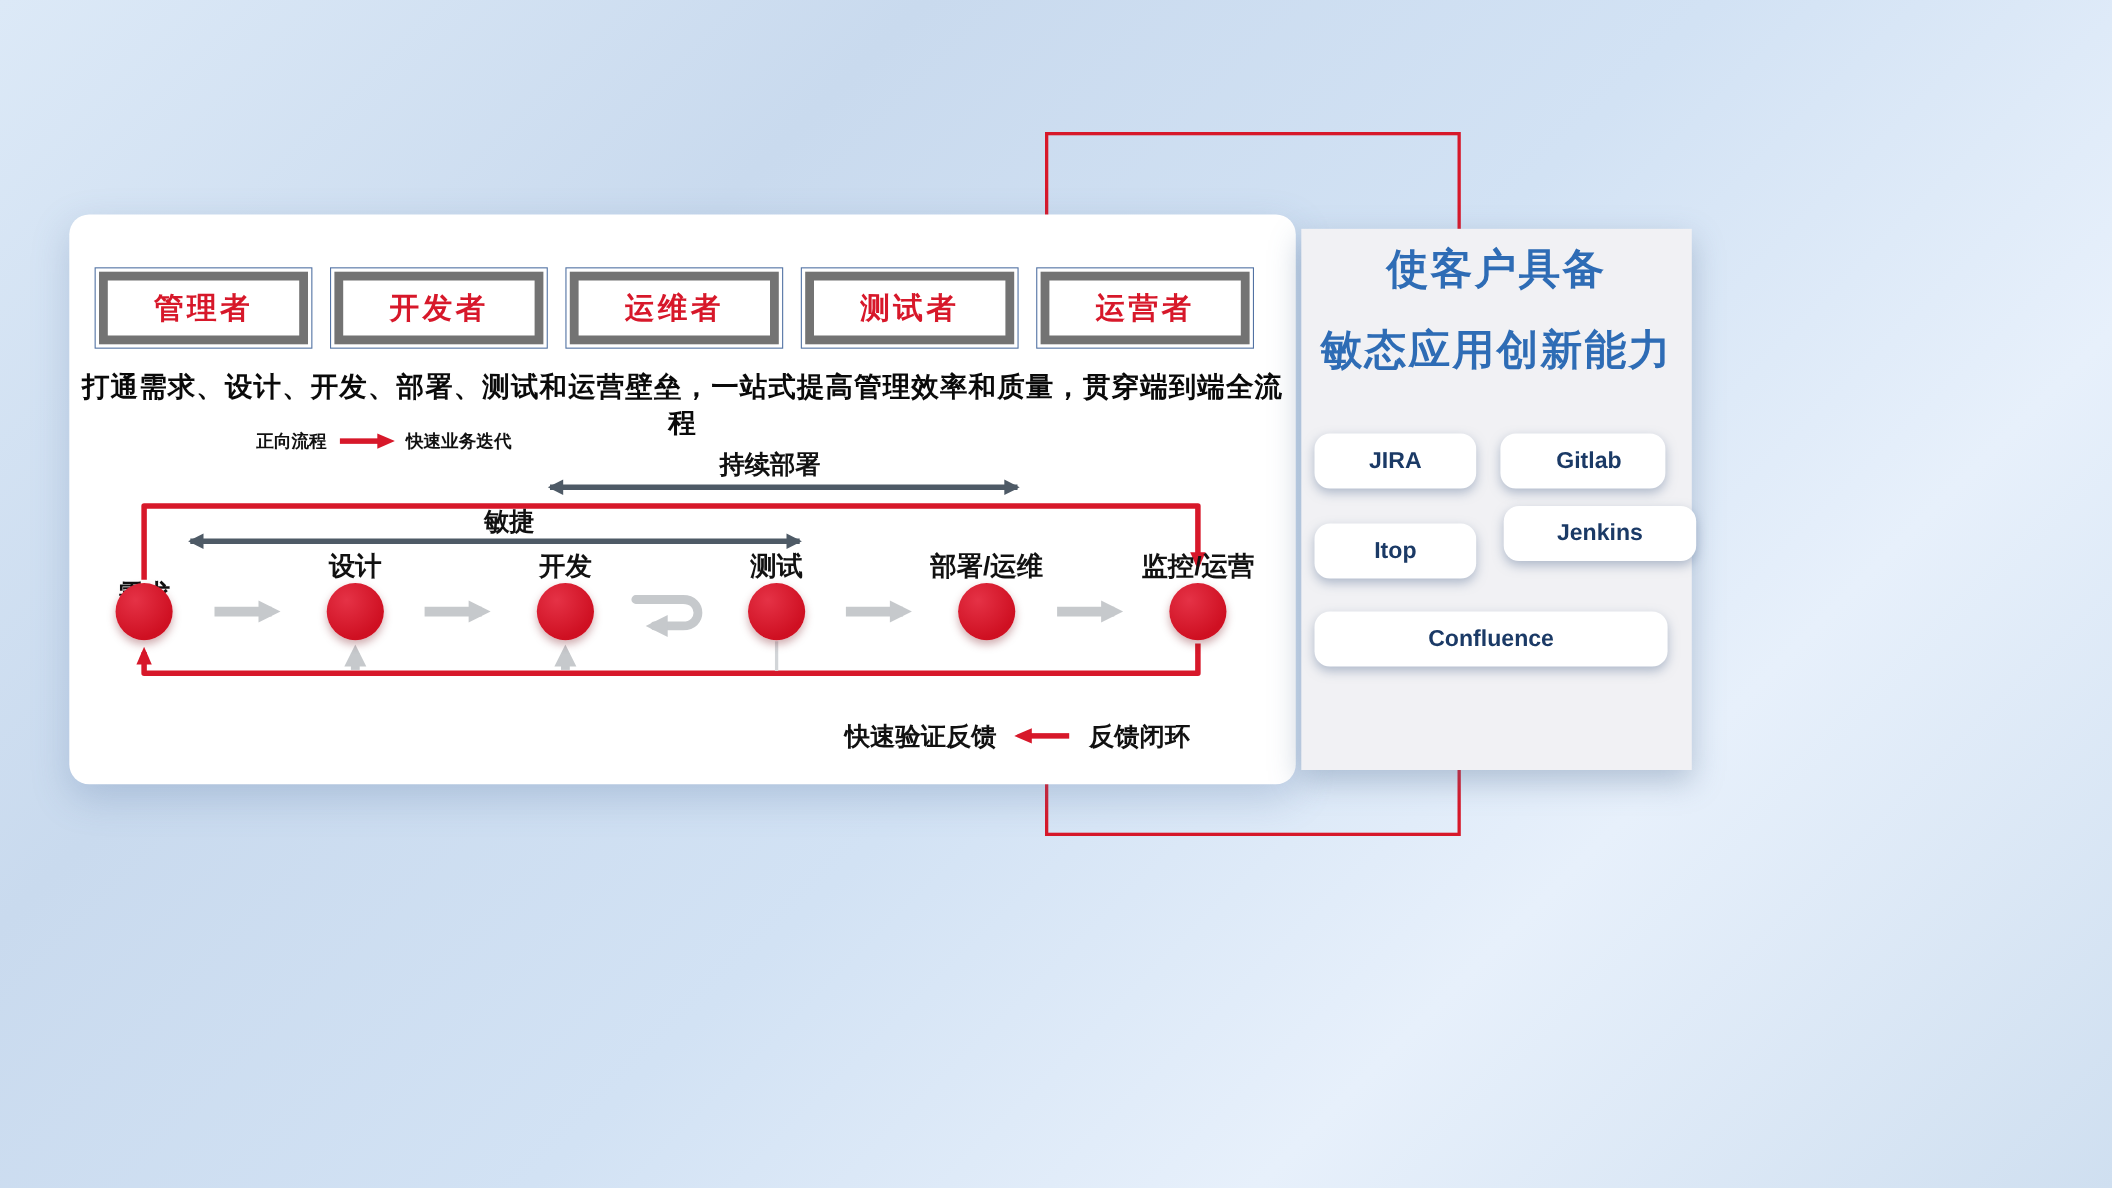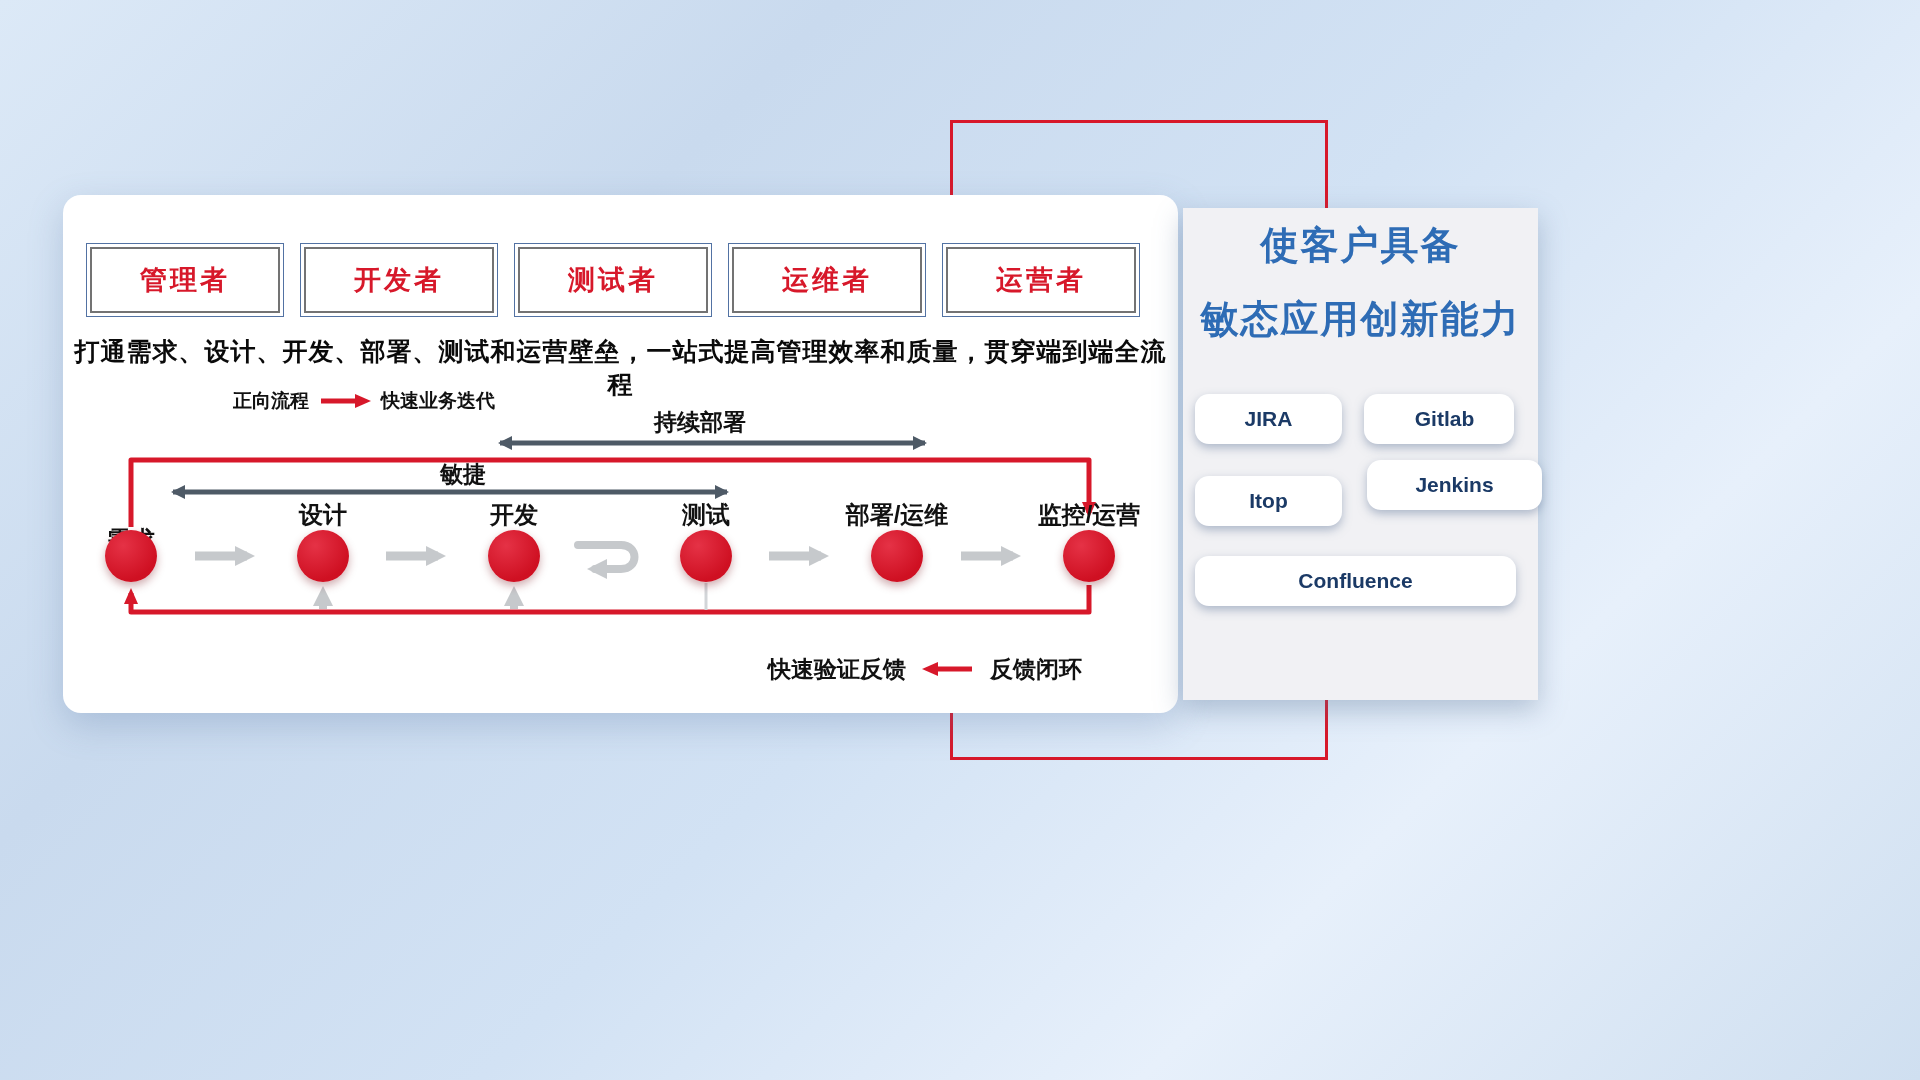--- a/index.html
+++ b/index.html
@@ -24,34 +24,34 @@
     z-index: 2;
   }
 
   
   .roles {
     position: absolute; left: 27px; right: 42px; top: 52px; height: 66px;
     display: flex; justify-content: space-between; align-items: stretch;
   }
   .role-box {
     width: 190px; display: flex; align-items: center; justify-content: center;
-    background: #fff; border: 2px solid #737373;
+    background: #fff; border: 8px solid #737373;
     outline: 1px solid #5272a3; outline-offset: 3px;
     color: #d7182a; font-size: 27px; font-weight: bold; letter-spacing: 3px;
   }
 
   .subtitle {
     position: absolute; left: 0; right: 0; top: 140px; text-align: center;
     font-size: 25px; font-weight: bold; color: #0a0a0a; letter-spacing: 1px;
   }
 
   .legend-forward {
     position: absolute; left: 170px; top: 190px; height: 32px;
     display: flex; align-items: center; gap: 10px;
-    font-size: 19px; font-weight: bold; color: #111;
+    font-size: 16px; font-weight: bold; color: #111;
   }
   .legend-feedback {
     position: absolute; left: 705px; top: 458px; height: 32px;
     display: flex; align-items: center; gap: 16px;
     font-size: 23px; font-weight: bold; color: #111;
   }
 
   .flow-svg { position: absolute; left: 0; top: 0; width: 1115px; height: 518px; pointer-events: none; }
 
   .stage-label {
@@ -99,24 +99,24 @@
 <div class="card">
 
   <div class="roles">
     <div class="role-box">
         <span>管理者</span>
       </div>
     <div class="role-box">
         <span>开发者</span>
       </div>
     <div class="role-box">
+        <span>运维者</span>
+      </div>
+    <div class="role-box">
         <span>测试者</span>
-      </div>
-    <div class="role-box">
-        <span>运维者</span>
       </div>
     <div class="role-box">
         <span>运营者</span>
       </div>
   </div>
 
   <div class="subtitle">打通需求、设计、开发、部署、测试和运营壁垒，一站式提高管理效率和质量，贯穿端到端全流程</div>
 
   <div class="legend-forward">
     <span>正向流程</span>

